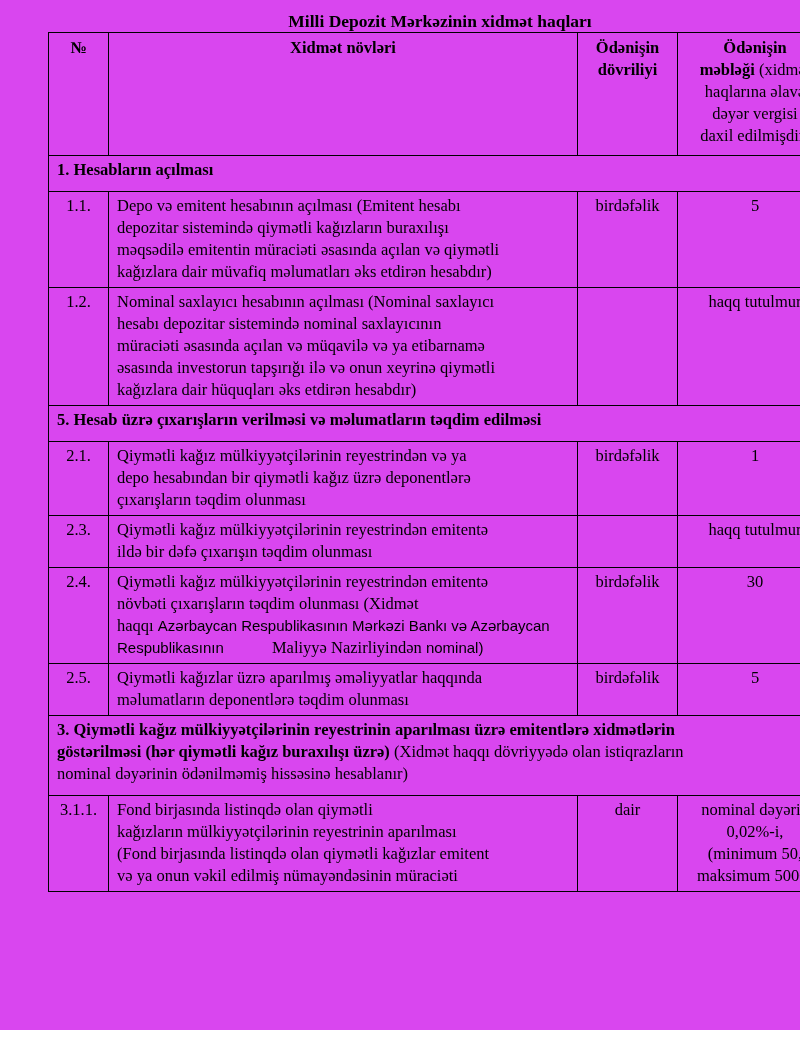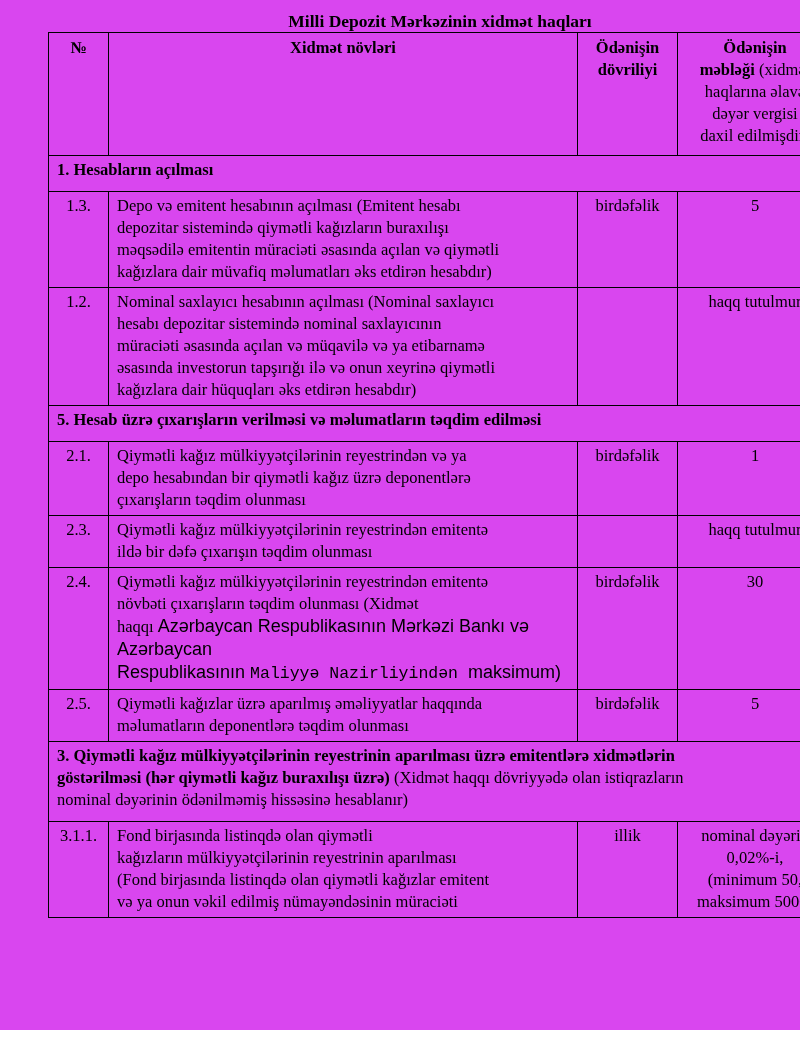--- a/index.html
+++ b/index.html
@@ -41,22 +41,22 @@
     font-weight: bold;
     text-align: center;
     padding: 4px 4px 8px;
     font-size: 16.5px;
   }
   .c-no, .c-period, .c-amount { text-align: center; padding: 3px 2px 4px; }
   .c-desc { text-align: left; padding: 3px 6px 4px 8px; }
   .c-section { text-align: left; padding: 3px 8px 10px; font-weight: bold; margin-top: 12px; }
   .b { font-weight: bold; }
   .f-reg { font-weight: normal; }
-  .f-sans { font-family: "Liberation Sans", sans-serif; font-size: 18px; }
-  .f-sans-lg { font-family: Liberation Mono, monospace; font-size: 16.5px; }
+  .f-sans { font-family: "Liberation Sans", sans-serif; font-size: 15px; }
+  .f-sans-lg { font-family: Liberation Serif, serif; font-size: 16.5px; margin-left: 44px; }
   .bottom-edge {
     position: absolute;
     left: 8px; top: 1030px;
     width: 784px; height: 4px;
     background: #000000;
   }
 </style>
 </head>
 <body>
 
@@ -79,21 +79,21 @@
           <th class="c-amount"><span class="b">Ödənişin
 məbləği</span><span class="f-reg"> (xidmət
 haqlarına əlavə
 dəyər vergisi
 daxil edilmişdir)</span></th>
         </tr>
         <tr>
           <td class="c-section" colspan="4"><span class="b">1. Hesabların açılması</span></td>
         </tr>
         <tr>
-          <td class="c-no"><span>1.3.</span></td>
+          <td class="c-no"><span>1.1.</span></td>
           <td class="c-desc"><span>Depo və emitent hesabının açılması (Emitent hesabı
 depozitar sistemində qiymətli kağızların buraxılışı
 məqsədilə emitentin müraciəti əsasında açılan və qiymətli
 kağızlara dair müvafiq məlumatları əks etdirən hesabdır)</span></td>
           <td class="c-period"><span>birdəfəlik</span></td>
           <td class="c-amount"><span>5</span></td>
         </tr>
         <tr>
           <td class="c-no"><span>1.2.</span></td>
           <td class="c-desc"><span>Nominal saxlayıcı hesabının açılması (Nominal saxlayıcı
@@ -120,21 +120,21 @@
           <td class="c-desc"><span>Qiymətli kağız mülkiyyətçilərinin reyestrindən emitentə
 ildə bir dəfə çıxarışın təqdim olunması</span></td>
           <td class="c-period"><span></span></td>
           <td class="c-amount"><span>haqq tutulmur</span></td>
         </tr>
         <tr>
           <td class="c-no"><span>2.4.</span></td>
           <td class="c-desc"><span>Qiymətli kağız mülkiyyətçilərinin reyestrindən emitentə
 növbəti çıxarışların təqdim olunması (Xidmət
 haqqı </span><span class="f-sans">Azərbaycan Respublikasının Mərkəzi Bankı və Azərbaycan
-Respublikasının </span><span class="f-sans-lg">Maliyyə Nazirliyindən </span><span class="f-sans">maksimum)</span></td>
+Respublikasının </span><span class="f-sans-lg">Maliyyə Nazirliyindən </span><span class="f-sans">nominal)</span></td>
           <td class="c-period"><span>birdəfəlik</span></td>
           <td class="c-amount"><span>30</span></td>
         </tr>
         <tr>
           <td class="c-no"><span>2.5.</span></td>
           <td class="c-desc"><span>Qiymətli kağızlar üzrə aparılmış əməliyyatlar haqqında
 məlumatların deponentlərə  təqdim olunması</span></td>
           <td class="c-period"><span>birdəfəlik</span></td>
           <td class="c-amount"><span>5</span></td>
         </tr>
@@ -142,21 +142,21 @@
           <td class="c-section" colspan="4"><span class="b">3. Qiymətli kağız mülkiyyətçilərinin reyestrinin aparılması üzrə emitentlərə xidmətlərin
 göstərilməsi (hər qiymətli kağız buraxılışı üzrə) </span><span class="f-reg">(Xidmət haqqı dövriyyədə olan istiqrazların
 nominal dəyərinin ödənilməmiş hissəsinə hesablanır)</span></td>
         </tr>
         <tr>
           <td class="c-no"><span>3.1.1.</span></td>
           <td class="c-desc"><span>Fond birjasında listinqdə olan qiymətli
 kağızların mülkiyyətçilərinin reyestrinin aparılması
 (Fond birjasında listinqdə olan qiymətli kağızlar emitent
 və ya onun vəkil edilmiş nümayəndəsinin müraciəti</span></td>
-          <td class="c-period"><span>illik</span></td>
+          <td class="c-period"><span>dair</span></td>
           <td class="c-amount"><span>nominal dəyərin
 0,02%-i,
 (minimum 50,
 maksimum 5000)</span></td>
         </tr>
       </tbody>
   </table>
 
   <div class="bottom-edge"></div>
 </div>

